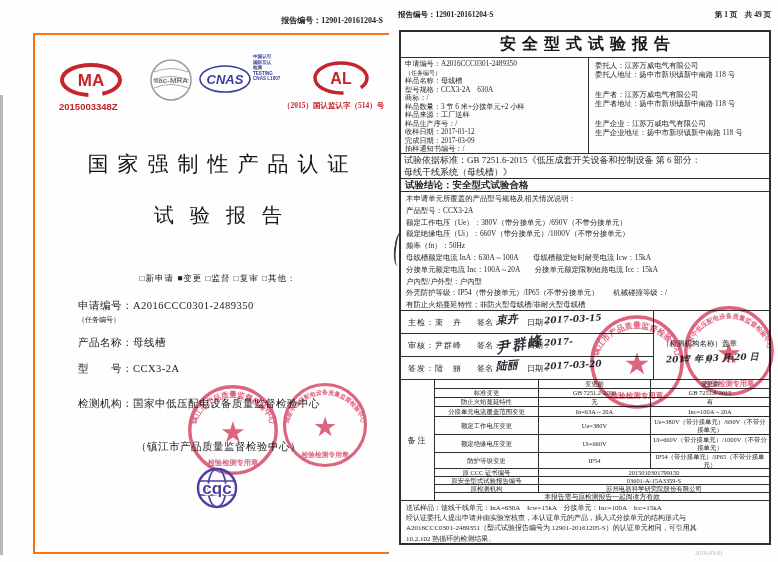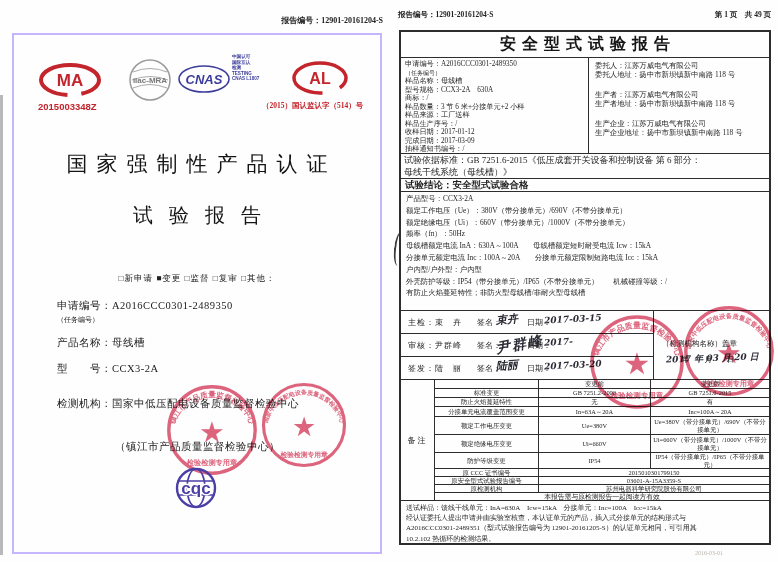--- a/index.html
+++ b/index.html
@@ -7,21 +7,21 @@
     width:778px;height:562px;position:relative;background:#ffffff;
     font-family:"Liberation Serif","DejaVu Serif",serif;color:#1f1f1f;
     overflow:hidden;
   }
   .page{position:absolute;top:0;height:562px;background:#fefefe;}
   #left-page{left:0;width:389px;}
   #right-page{left:389px;width:389px;}
 
   
   .lp-repno{position:absolute;top:15px;right:6px;font-size:8px;font-weight:bold;color:#222;}
-  .lp-border{position:absolute;left:12px;top:33px;width:366px;height:517px;border:2px solid #c4b5fd;}
+  .lp-border{position:absolute;left:33px;top:33px;width:366px;height:517px;border:2px solid #f97316;}
   .edge-artifact{position:absolute;left:0;top:95px;width:3px;height:460px;background:#3a3a3a;opacity:.35;}
 
   .logo{position:absolute;}
   .cma-num{position:absolute;left:24px;top:66px;font-size:9.5px;font-weight:bold;color:#c4242b;font-family:"Liberation Sans",sans-serif;}
   .cnas-side{position:absolute;left:218px;top:19px;font-size:4.6px;line-height:5.6px;font-weight:bold;color:#3c3c9c;font-family:"Liberation Sans",sans-serif;}
   .cal-line{position:absolute;left:248px;top:66px;font-size:7.5px;font-weight:bold;color:#c4242b;}
 
   .lp-title1{position:absolute;left:0;width:100%;top:115px;text-align:center;font-size:21px;letter-spacing:9px;text-indent:9px;color:#141414;}
   .lp-title2{position:absolute;left:0;width:100%;top:167px;text-align:center;font-size:20px;letter-spacing:16px;text-indent:16px;color:#141414;}
   .lp-checks{position:absolute;left:0;width:100%;top:238px;text-align:center;font-size:8.5px;font-weight:normal;letter-spacing:1px;color:#222;}
@@ -200,20 +200,21 @@
     </div>
 
     <div class="sect r-standard">
       <div>试验依据标准：GB 7251.6-2015《低压成套开关设备和控制设备 第 6 部分：</div>
       <div>母线干线系统（母线槽）》</div>
     </div>
 
     <div class="sect r-conclusion">试验结论：安全型式试验合格</div>
 
     <div class="sect r-coverage">
+      <div>本申请单元所覆盖的产品型号规格及相关情况说明：</div>
       <div>产品型号：CCX3-2A</div>
       <div>额定工作电压（Ue）：380V（带分接单元）/690V（不带分接单元）</div>
       <div>额定绝缘电压（Ui）：660V（带分接单元）/1000V（不带分接单元）</div>
       <div>频率（fn）：50Hz</div>
       <div>母线槽额定电流 InA：630A～100A　　母线槽额定短时耐受电流 Icw：15kA</div>
       <div>分接单元额定电流 Inc：100A～20A　　分接单元额定限制短路电流 Icc：15kA</div>
       <div>户内型/户外型：户内型</div>
       <div>外壳防护等级：IP54（带分接单元）/IP65（不带分接单元）　　机械碰撞等级：/</div>
       <div>有防止火焰蔓延特性；非防火型母线槽/非耐火型母线槽</div>
     </div>

